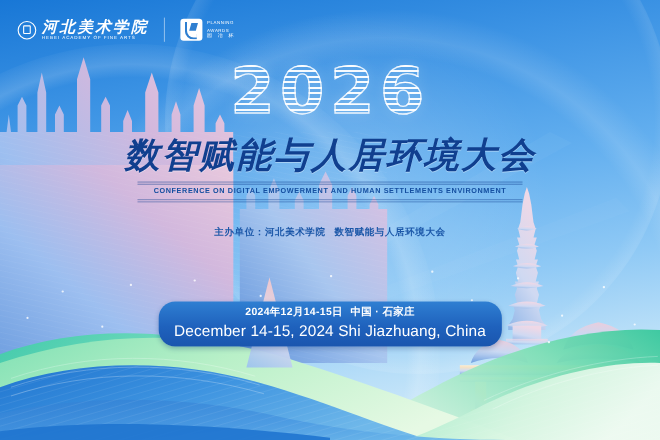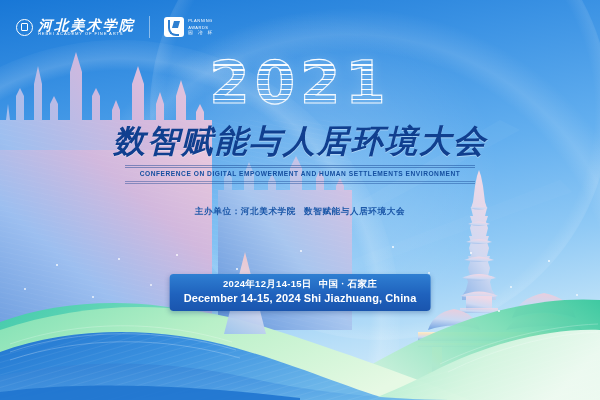--- a/index.html
+++ b/index.html
@@ -89,28 +89,28 @@
     margin-top:22px;
     font-size:8.6px; letter-spacing:.6px; color:#1b57a8; font-weight:600;
     white-space:nowrap;
   }
   .host .hgap{ display:inline-block; width:8px; }
 
   
   .datebadge{
     position:absolute; left:50%; top:274px; transform:translateX(-50%); z-index:35;
     padding:4px 14px 5px;
-    border-radius:4px;
+    border-radius:15px;
     background:linear-gradient(180deg,#2f7fd2 0%,#1f62bd 55%,#1a55ae 100%);
     box-shadow:0 2px 5px rgba(12,50,110,.30);
     text-align:center; color:#fff;
   }
   .date-cn{ font-size:9.5px; font-weight:700; letter-spacing:.3px; line-height:1.35; white-space:nowrap; }
   .date-cn .dgap{ display:inline-block; width:7px; }
-  .date-en{ font-size:11px; font-weight:700; letter-spacing:.1px; line-height:1.35; white-space:nowrap; }
+  .date-en{ font-size:14px; font-weight:400; letter-spacing:.1px; line-height:1.35; white-space:nowrap; }
 
   
   .scenery{ position:absolute; inset:0; z-index:10; }
   .scenery svg{ display:block; width:600px; height:400px; }
 
   
   .dot{ position:absolute; background:#fff; border-radius:50%; opacity:.8; z-index:12; }
 </style>
 </head>
 <body>
@@ -349,21 +349,21 @@
       <span class="yy-txt">
         <span class="yy-en">PLANNING</span>
         <span class="yy-en">AWARDS</span>
         <span class="yy-cn">园 冶 杯</span>
       </span>
     </div>
 
   </div>
 
   <div class="year">
-    <span class="year-txt">2021</span>
+    <span class="year-txt">2026</span>
   </div>
 
   <div class="titlewrap">
     <div class="title-cn">数智赋能与人居环境大会</div>
 
     <div class="rules">
       <div></div>
         <div></div>
     </div>
 

